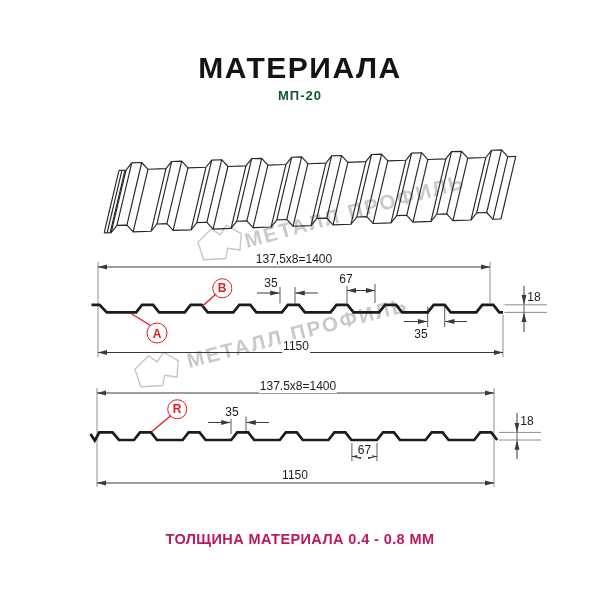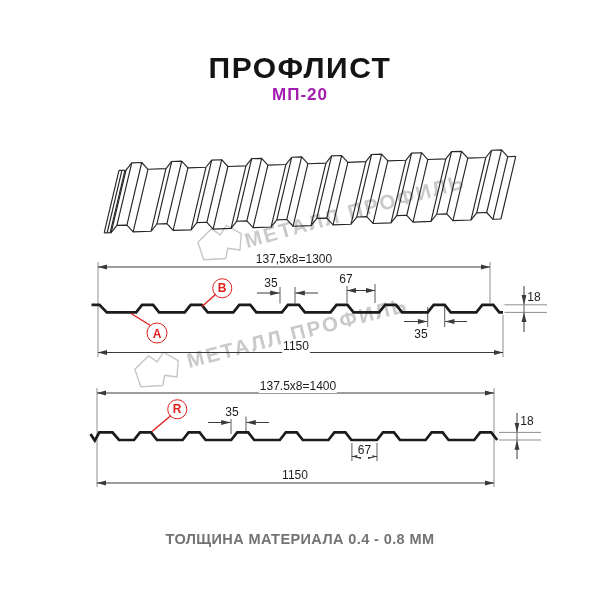--- a/index.html
+++ b/index.html
@@ -1,21 +1,21 @@
 <!DOCTYPE html>
 <html><head>
 <meta charset="utf-8">
 <style>
   html,body{margin:0;padding:0;background:#ffffff;}
   #stage{position:relative;width:600px;height:600px;background:#ffffff;overflow:hidden;
          font-family:"Liberation Sans", sans-serif;}
   .t{position:absolute;transform:translate(-50%,-50%);white-space:nowrap;color:#1e1e1e;}
   .title{font-size:30px;font-weight:800;letter-spacing:1.5px;color:#141414;}
-  .subtitle{font-size:17px;font-weight:600;letter-spacing:1px;color:#a21caf;}
-  .footer{font-size:14.5px;font-weight:600;letter-spacing:0.4px;color:#737373;}
+  .subtitle{font-size:13px;font-weight:600;letter-spacing:1px;color:#14532d;}
+  .footer{font-size:14.5px;font-weight:600;letter-spacing:0.4px;color:#be185d;}
   .dim{font-size:12px;font-weight:400;color:#1c1c1c;background:#ffffff;padding:0 1px;}
   .clabel{position:absolute;transform:translate(-50%,-50%);display:flex;align-items:center;
           justify-content:center;border:1.6px solid #e02020;border-radius:50%;
           color:#e02020;font-weight:700;font-size:12px;background:transparent;}
   svg{position:absolute;left:0;top:0;}
   .prof{stroke:#1b1b1b;stroke-width:2.7;fill:none;stroke-linejoin:miter;}
   .dml{stroke:#3a3a3a;stroke-width:1;fill:none;}
   .ext{stroke:#8f8f8f;stroke-width:1;fill:none;}
   .tick{stroke:#5a5a5a;stroke-width:1;fill:none;}
   .sheet{stroke:#262626;stroke-width:1.15;fill:none;stroke-linejoin:round;}
@@ -101,24 +101,24 @@
       <path class="ext" d="M499,432.4 H541 M499,440 H541"></path>
       <line class="dml" x1="517" y1="413" x2="517" y2="432" marker-end="url(#arw)"></line>
       <line class="dml" x1="517" y1="459" x2="517" y2="440.4" marker-end="url(#arw)"></line>
       <line class="tick" x1="517" y1="432.4" x2="517" y2="440"></line>
     </g>
 
     <path class="prof" d="M90.5,434 L94.8,440.6 L99.3,432.4 L112.5,432.4 L119,440 L134,440 L140,432.4 L151,432.4 L157,440 L182.6,440 L188.6,432.4 L199.6,432.4 L205.6,440 L231.2,440 L237.2,432.4 L248.2,432.4 L254.2,440 L279.8,440 L285.8,432.4 L296.8,432.4 L302.8,440 L328.4,440 L334.4,432.4 L345.4,432.4 L351.4,440 L377,440 L383,432.4 L394,432.4 L400,440 L425.6,440 L431.6,432.4 L442.6,432.4 L448.6,440 L474.2,440 L480.2,432.4 L491.2,432.4 L497.2,440"></path>
     <line class="red" x1="171" y1="415.5" x2="152" y2="431.5"></line>
   </svg>
 
-  <div class="t title" style="left:300px;top:68px;">ПРОФЛИСТ</div>
+  <div class="t title" style="left:300px;top:68px;">МАТЕРИАЛА</div>
   <div class="t subtitle" style="left:300px;top:95px;">МП-20</div>
 
-  <div class="t dim" style="left:294px;top:259px;">137,5x8=1300</div>
+  <div class="t dim" style="left:294px;top:259px;">137,5x8=1400</div>
   <div class="t dim" style="left:271px;top:283px;">35</div>
   <div class="t dim" style="left:346px;top:279px;">67</div>
   <div class="t dim" style="left:534px;top:297px;">18</div>
   <div class="t dim" style="left:421px;top:334px;">35</div>
   <div class="t dim" style="left:296px;top:346px;">1150</div>
 
   <div class="t dim" style="left:298px;top:386px;">137.5x8=1400</div>
   <div class="t dim" style="left:232px;top:412px;">35</div>
   <div class="t dim" style="left:364.5px;top:450px;">67</div>
   <div class="t dim" style="left:527px;top:421px;">18</div>

